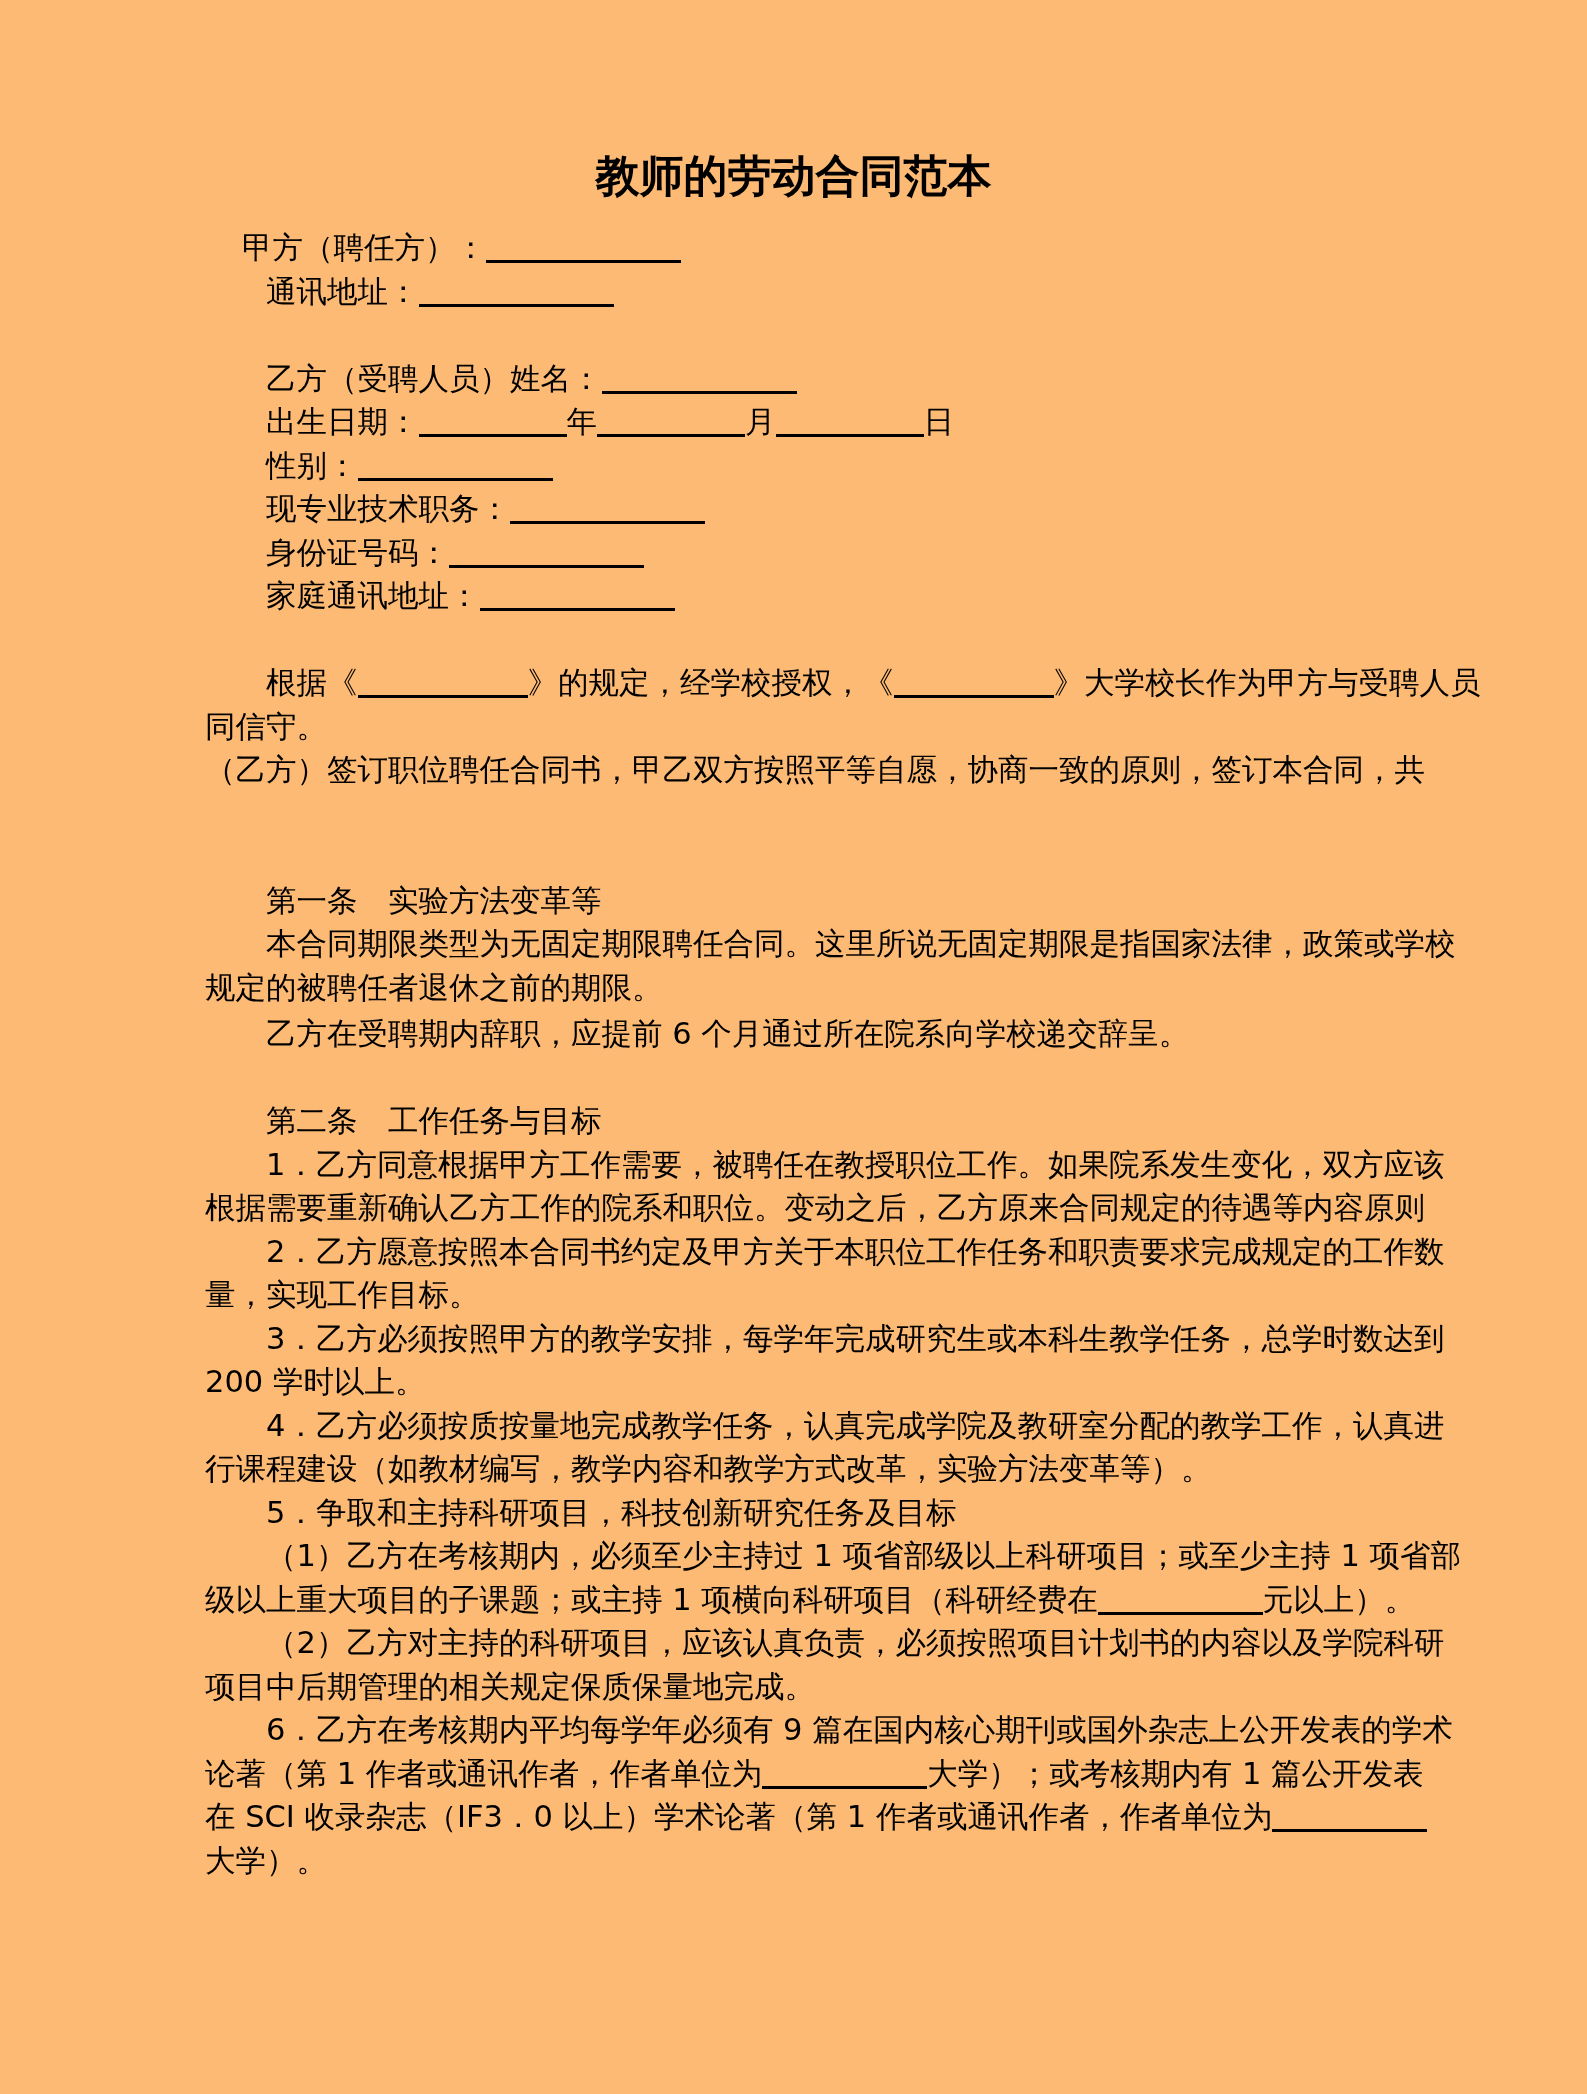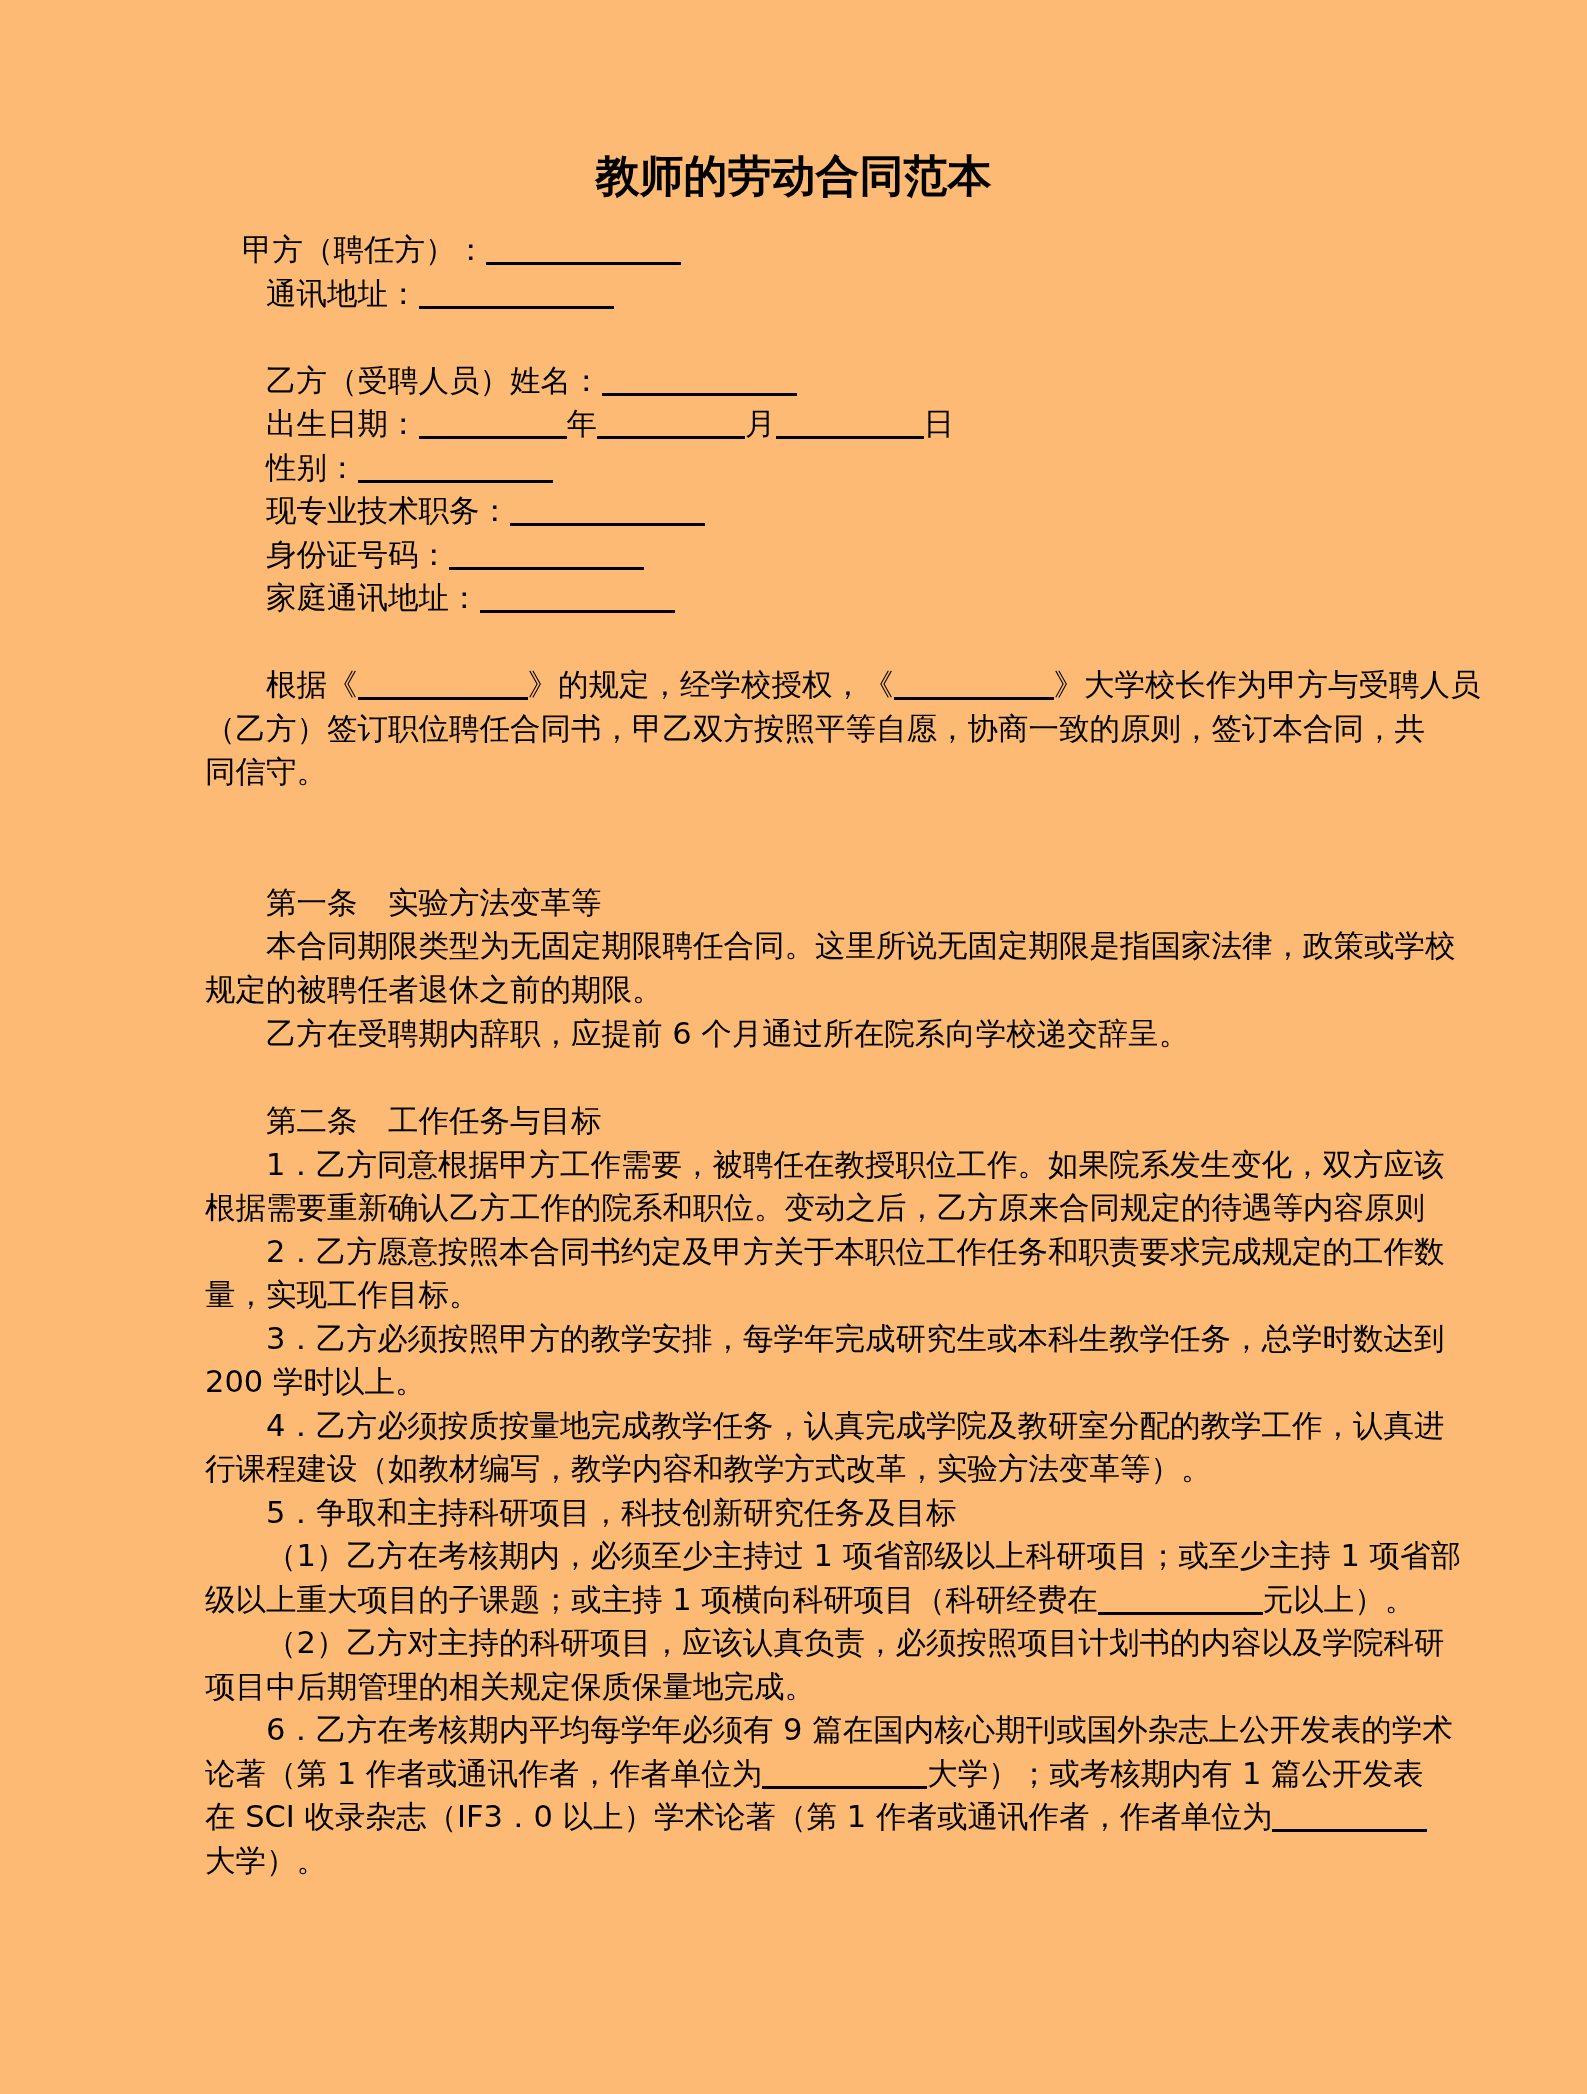--- a/index.html
+++ b/index.html
@@ -24,21 +24,21 @@
   .doc-body {
     padding-left: 205px;
     padding-right: 160px;
   }
   .line {
     height: 43.5px;
     line-height: 43.5px;
     font-size: 30.5px;
     white-space: nowrap;
   }
-  .song { font-family: Liberation Serif, serif; }
+  .song { font-family: Liberation Mono, monospace; }
   .hei  { font-family: "DejaVu Sans", "Liberation Sans", sans-serif; }
   .ind1 { padding-left: 37px; }
   .ind2 { padding-left: 61px; }
   .blank {
     display: inline-block;
     height: 30px;
     border-bottom: 3px solid #000;
     vertical-align: -5px;
   }
 </style>
@@ -52,22 +52,22 @@
       <div class="line song ind2"><span>通讯地址：</span><span class="blank" style="width: 195px;"></span></div>
       <div class="line"></div>
       <div class="line song ind2"><span>乙方（受聘人员）姓名：</span><span class="blank" style="width: 195px;"></span></div>
       <div class="line song ind2"><span>出生日期：</span><span class="blank" style="width: 148px;"></span><span>年</span><span class="blank" style="width: 148px;"></span><span>月</span><span class="blank" style="width: 148px;"></span><span>日</span></div>
       <div class="line song ind2"><span>性别：</span><span class="blank" style="width: 195px;"></span></div>
       <div class="line song ind2"><span>现专业技术职务：</span><span class="blank" style="width: 195px;"></span></div>
       <div class="line song ind2"><span>身份证号码：</span><span class="blank" style="width: 195px;"></span></div>
       <div class="line song ind2"><span>家庭通讯地址：</span><span class="blank" style="width: 195px;"></span></div>
       <div class="line"></div>
       <div class="line song ind2"><span>根据《</span><span class="blank" style="width: 170px;"></span><span>》的规定，经学校授权，《</span><span class="blank" style="width: 160px;"></span><span>》大学校长作为甲方与受聘人员</span></div>
+      <div class="line song"><span>同信守。</span></div>
       <div class="line song"><span>（乙方）签订职位聘任合同书，甲乙双方按照平等自愿，协商一致的原则，签订本合同，共</span></div>
-      <div class="line song"><span>同信守。</span></div>
       <div class="line"></div>
       <div class="line"></div>
       <div class="line song ind2"><span>第一条　实验方法变革等</span></div>
       <div class="line song ind2"><span>本合同期限类型为无固定期限聘任合同。这里所说无固定期限是指国家法律，政策或学校</span></div>
       <div class="line song"><span>规定的被聘任者退休之前的期限。</span></div>
       <div class="line hei ind2"><span>乙方在受聘期内辞职，应提前 6 个月通过所在院系向学校递交辞呈。</span></div>
       <div class="line"></div>
       <div class="line hei ind2"><span>第二条　工作任务与目标</span></div>
       <div class="line hei ind2"><span>1．乙方同意根据甲方工作需要，被聘任在教授职位工作。如果院系发生变化，双方应该</span></div>
       <div class="line hei"><span>根据需要重新确认乙方工作的院系和职位。变动之后，乙方原来合同规定的待遇等内容原则</span></div>

